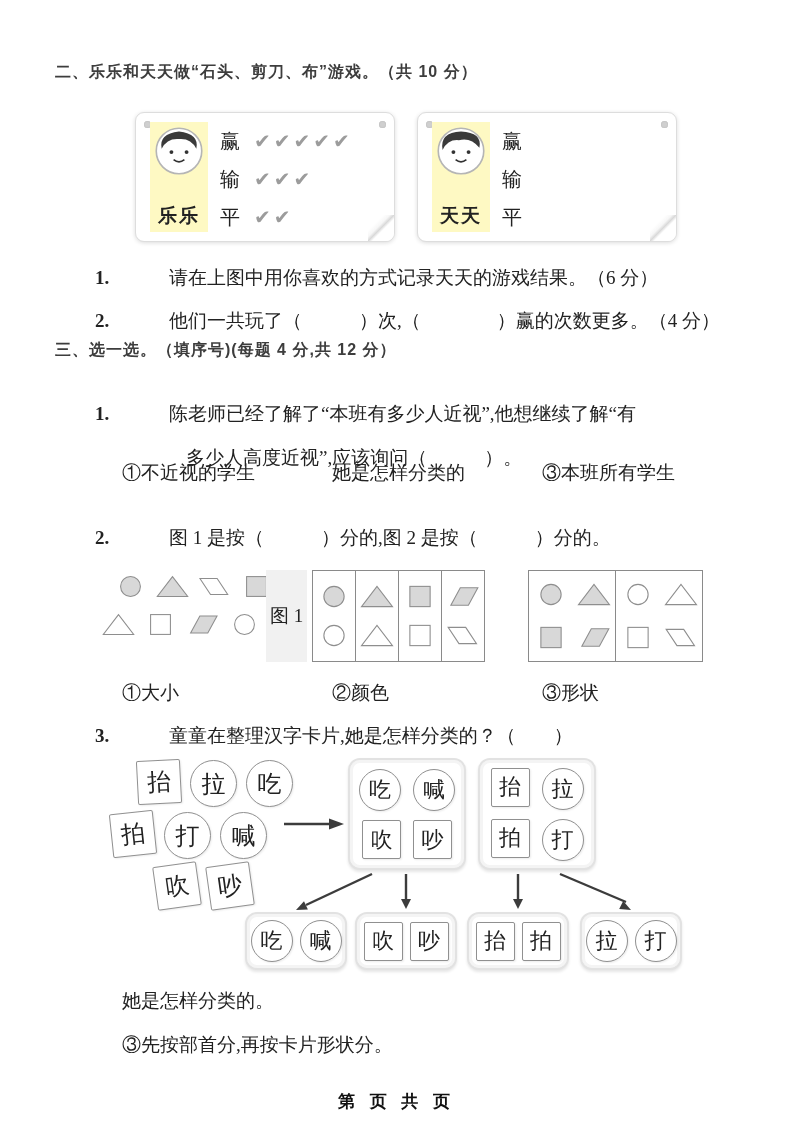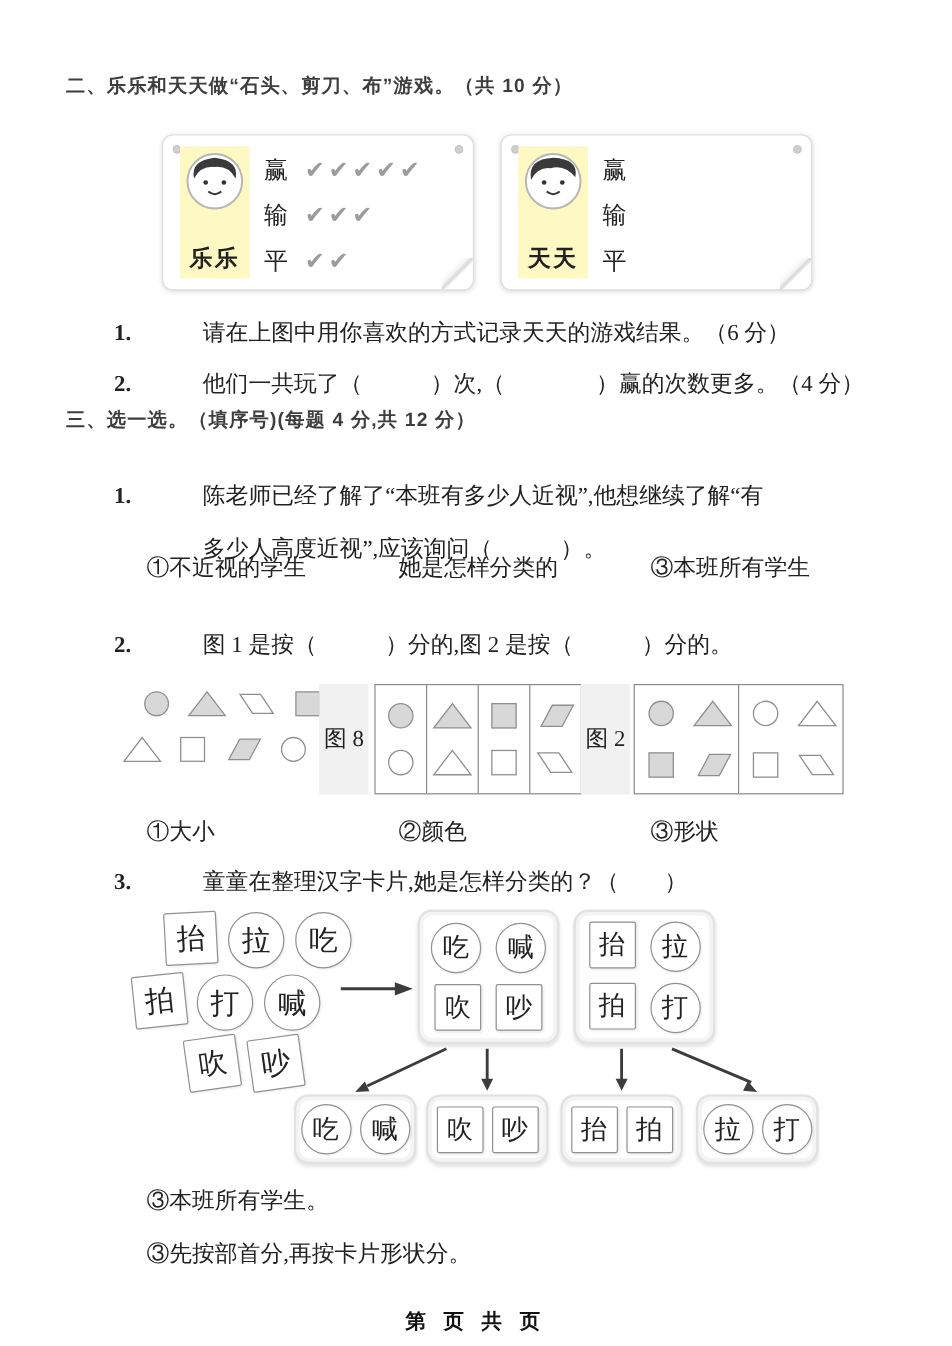--- a/index.html
+++ b/index.html
@@ -160,21 +160,21 @@
     <span class="q-num">2.</span>
     <span class="q-text">他们一共玩了（　　　）次,（　　　　）赢的次数更多。（4 分）</span>
   </div>
 
   <div class="abs sec-title" style="left:55px;top:340px;">三、选一选。（填序号)(每题 4 分,共 12 分）</div>
 
   <div class="abs q-line" style="left:95px;top:400px;">
     <span class="q-num">1.</span>
     <span class="q-text">陈老师已经了解了“本班有多少人近视”,他想继续了解“有</span>
   </div>
-  <div class="abs q-line" style="left:122px;top:444px;">
+  <div class="abs q-line" style="left:139px;top:444px;">
     <span class="q-text">多少人高度近视”,应该询问（　　　）。</span>
   </div>
   <div class="abs opt-row" style="left:122px;top:460px;">
     <span class="opt">①不近视的学生</span>
     <span class="opt">她是怎样分类的</span>
     <span class="opt">③本班所有学生</span>
   </div>
 
   <div class="abs q-line" style="left:95px;top:524px;">
     <span class="q-num">2.</span>
@@ -206,21 +206,21 @@
         <svg class="shape sg" viewBox="0 0 56 40">
           <polygon points="10,33 36,33 50,7 24,7"></polygon>
         </svg>
         <svg class="shape sw" viewBox="0 0 56 40">
           <circle cx="28" cy="20" r="15"></circle>
         </svg>
       </div>
   </div>
 
   <div class="abs fig-label" style="left:266px;top:570px;">
-    <span>图 8</span>
+    <span>图 1</span>
   </div>
   <div class="abs fig-table fig1" style="left:312px;top:570px;">
     <div class="fig-cell">
         <svg class="shape sg" viewBox="0 0 56 40">
           <circle cx="28" cy="20" r="15"></circle>
         </svg>
         <svg class="shape sw" viewBox="0 0 56 40">
           <circle cx="28" cy="20" r="15"></circle>
         </svg>
       </div>
@@ -243,23 +243,20 @@
     <div class="fig-cell">
         <svg class="shape sg" viewBox="0 0 56 40">
           <polygon points="10,33 36,33 50,7 24,7"></polygon>
         </svg>
         <svg class="shape sw" viewBox="0 0 56 40">
           <polygon points="6,8 32,8 48,32 22,32"></polygon>
         </svg>
       </div>
   </div>
 
-  <div class="abs fig-label" style="left:484px;top:570px;">
-    <span>图 2</span>
-  </div>
   <div class="abs fig-table fig2" style="left:528px;top:570px;">
     <div class="fig-cell">
         <svg class="shape sg" viewBox="0 0 56 40">
           <circle cx="28" cy="20" r="15"></circle>
         </svg>
         <svg class="shape sg" viewBox="0 0 56 40">
           <polygon points="28,5 5,35 51,35"></polygon>
         </svg>
         <svg class="shape sg" viewBox="0 0 56 40">
           <rect x="13" y="5" width="30" height="30"></rect>
@@ -362,20 +359,20 @@
         <span class="hcard sq">抬</span>
         <span class="hcard sq">拍</span>
       </div>
     <div class="abs tray group-tray" style="left:580px;top:154px;">
         <span class="hcard ci">拉</span>
         <span class="hcard ci">打</span>
       </div>
   </div>
 
   <div class="abs opt-row" style="left:122px;top:988px;">
-    <span class="opt" style="width:198px;flex:0 0 198px;">③本班所有学生。</span>
+    <span class="opt" style="width:198px;flex:0 0 198px;">她是怎样分类的。</span>
   </div>
   <div class="abs opt-row" style="left:122px;top:1032px;">
     <span class="opt">③先按部首分,再按卡片形状分。</span>
   </div>
 
   <div class="abs footer" style="left:0;right:0;top:1090px;">第 页 共 页</div>
 </div>
 
 </body></html>

